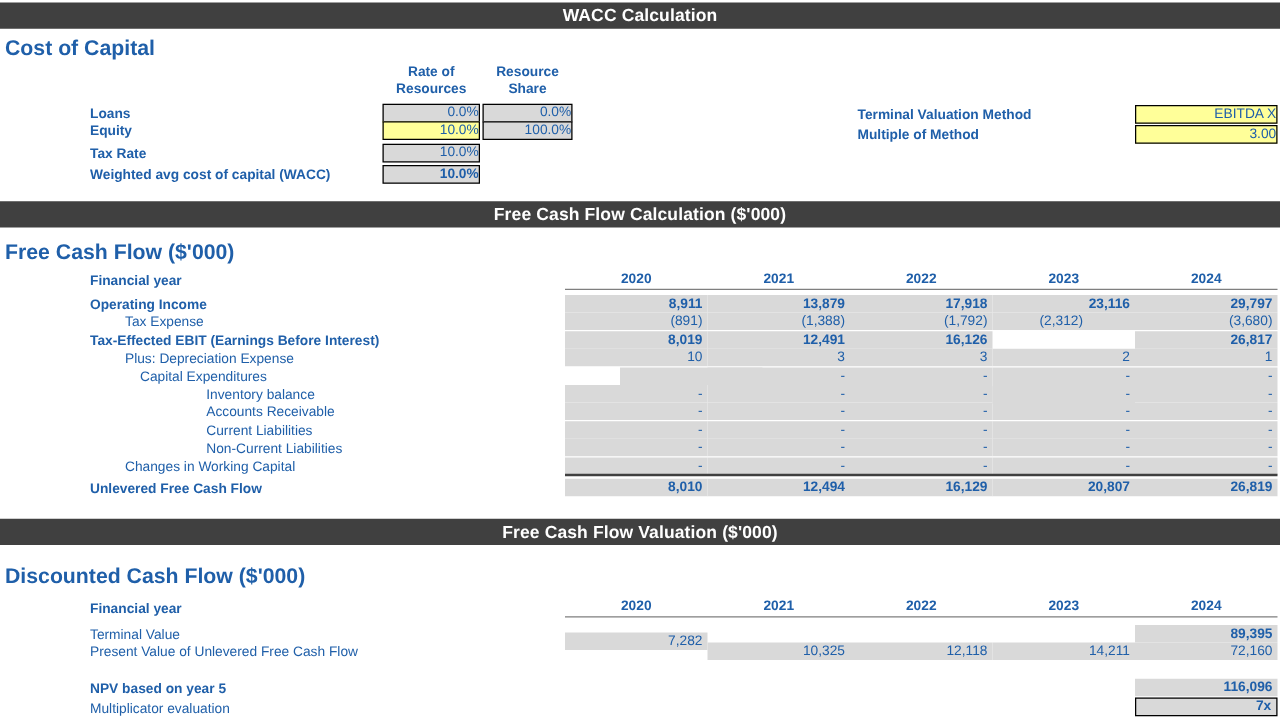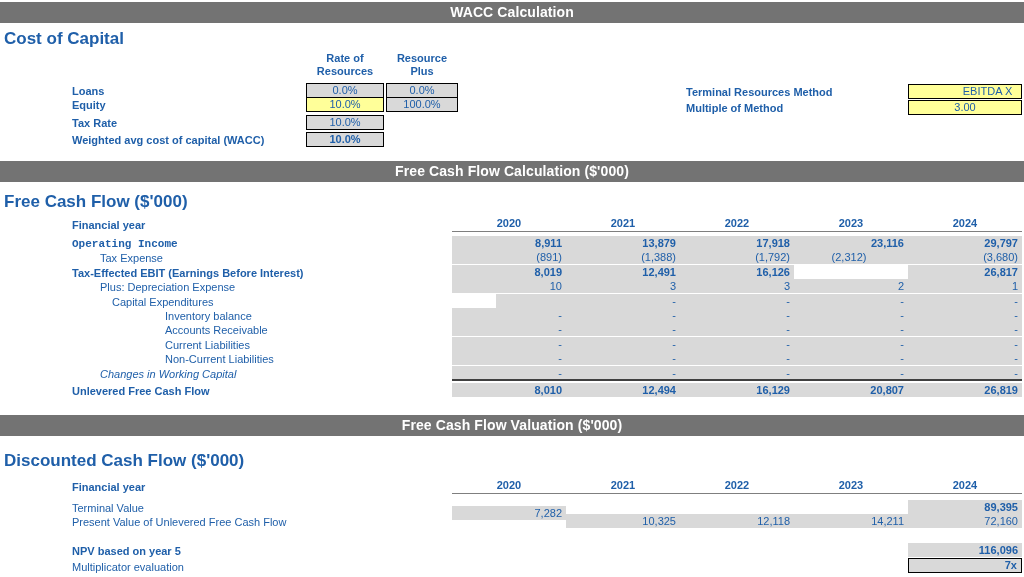--- a/index.html
+++ b/index.html
@@ -16,21 +16,21 @@
     color: #1F5FA9;
     overflow: hidden;
   }
   .abs { position: absolute; }
 
   
   .banner {
     left: 0;
     width: 1024px;
     height: 21px;
-    background: #737373;
+    background: #404040;
     color: #ffffff;
     font-weight: bold;
     font-size: 14px;
     text-align: center;
     line-height: 21px;
     letter-spacing: 0.1px;
   }
 
   
   .sec-title {
@@ -74,21 +74,20 @@
     overflow: hidden;
   }
   .cell.b   { font-weight: bold; }
 
   
   .boxed {
     border: 1.5px solid #000000;
     box-sizing: border-box;
     height: 15px;
     line-height: 12px;
-    text-align: center;
     font-size: 11px;
     background: #D9D9D9;
     padding-right: 0;
   }
   .boxed.yellow { background: #FFFF99; }
 
   
   .hrule {
     background: #7F7F7F;
     height: 1px;
@@ -101,66 +100,66 @@
 <div class="abs banner" style="top:2px;">WACC Calculation</div>
 
 <div class="abs sec-title" style="top:29px;">Cost of Capital</div>
 
 <div class="abs colhead" style="left:306px; top:52px; width:78px;">
   <div>Rate of</div>
   <div>Resources</div>
 </div>
 <div class="abs colhead" style="left:386px; top:52px; width:72px;">
   <div>Resource</div>
-  <div>Plus</div>
+  <div>Share</div>
 </div>
 
 <div class="abs lbl b" style="left:72px; top:84px;">Loans</div>
 <div class="abs lbl b" style="left:72px; top:98px;">Equity</div>
 <div class="abs lbl b" style="left:72px; top:116px;">Tax Rate</div>
 <div class="abs lbl b" style="left:72px; top:133px;">Weighted avg cost of capital (WACC)</div>
 
 <div class="abs cell boxed" style="left:306px; top:83px;  width:78px;">0.0%</div>
 <div class="abs cell boxed yellow" style="left:306px; top:97px; width:78px;">10.0%</div>
 <div class="abs cell boxed" style="left:306px; top:115px; width:78px;">10.0%</div>
 <div class="abs cell boxed b" style="left:306px; top:132px; width:78px;">10.0%</div>
 
 <div class="abs cell boxed" style="left:386px; top:83px; width:72px;">0.0%</div>
 <div class="abs cell boxed" style="left:386px; top:97px; width:72px;">100.0%</div>
 
-<div class="abs lbl b" style="left:686px; top:85px;">Terminal Resources Method</div>
+<div class="abs lbl b" style="left:686px; top:85px;">Terminal Valuation Method</div>
 <div class="abs lbl b" style="left:686px; top:101px;">Multiple of Method</div>
 <div class="abs cell boxed yellow" style="left:908px; top:84px;  width:114px;padding-left:45px;">EBITDA X</div>
 <div class="abs cell boxed yellow" style="left:908px; top:100px; width:114px;">3.00</div>
 
 <div class="abs banner" style="top:161px;">Free Cash Flow Calculation ($'000)</div>
 
 <div class="abs sec-title" style="top:192px;">Free Cash Flow ($'000)</div>
 
 <div class="abs lbl b" style="left:72px; top:218px;">Financial year</div>
 <div id="fcf-years">
     <div class="abs colhead" style="left:452px; top:217px; width:114px;">2020</div>
     <div class="abs colhead" style="left:566px; top:217px; width:114px;">2021</div>
     <div class="abs colhead" style="left:680px; top:217px; width:114px;">2022</div>
     <div class="abs colhead" style="left:794px; top:217px; width:114px;">2023</div>
     <div class="abs colhead" style="left:908px; top:217px; width:114px;">2024</div>
   </div>
 <div class="abs hrule" style="left:452px; top:231px; width:570px;"></div>
 
 <div id="fcf-labels">
-    <div class="abs lbl b" style="left:72px; top:237px;font-family:Liberation Mono, monospace;">Operating Income</div>
+    <div class="abs lbl b" style="left:72px; top:237px;">Operating Income</div>
     <div class="abs lbl" style="left:100px; top:251px;">Tax Expense</div>
     <div class="abs lbl b" style="left:72px; top:266px;">Tax-Effected EBIT (Earnings Before Interest)</div>
     <div class="abs lbl" style="left:100px; top:280px;">Plus: Depreciation Expense</div>
     <div class="abs lbl" style="left:112px; top:295px;">Capital Expenditures</div>
     <div class="abs lbl" style="left:165px; top:309px;">Inventory balance</div>
     <div class="abs lbl" style="left:165px; top:323px;">Accounts Receivable</div>
     <div class="abs lbl" style="left:165px; top:338px;">Current Liabilities</div>
     <div class="abs lbl" style="left:165px; top:352px;">Non-Current Liabilities</div>
-    <div class="abs lbl" style="left:100px; top:367px;font-style:italic;">Changes in Working Capital</div>
+    <div class="abs lbl" style="left:100px; top:367px;">Changes in Working Capital</div>
   </div>
 <div id="fcf-cells">
     <div class="abs cell b" style="left:452px; top:236px; width:114px;">8,911</div>
     <div class="abs cell b" style="left:566px; top:236px; width:114px;">13,879</div>
     <div class="abs cell b" style="left:680px; top:236px; width:114px;">17,918</div>
     <div class="abs cell b" style="left:794px; top:236px; width:114px;">23,116</div>
     <div class="abs cell b" style="left:908px; top:236px; width:114px;">29,797</div>
     <div class="abs cell" style="left:452px; top:250px; width:114px;">(891)</div>
     <div class="abs cell" style="left:566px; top:250px; width:114px;">(1,388)</div>
     <div class="abs cell" style="left:680px; top:250px; width:114px;">(1,792)</div>

